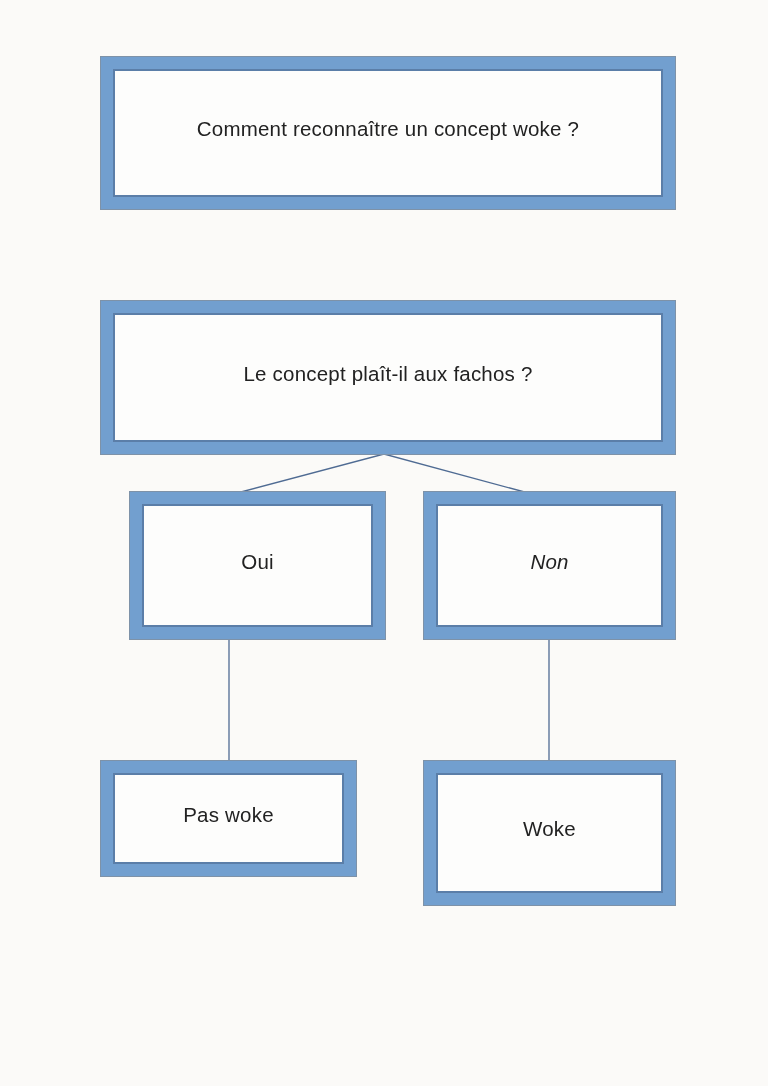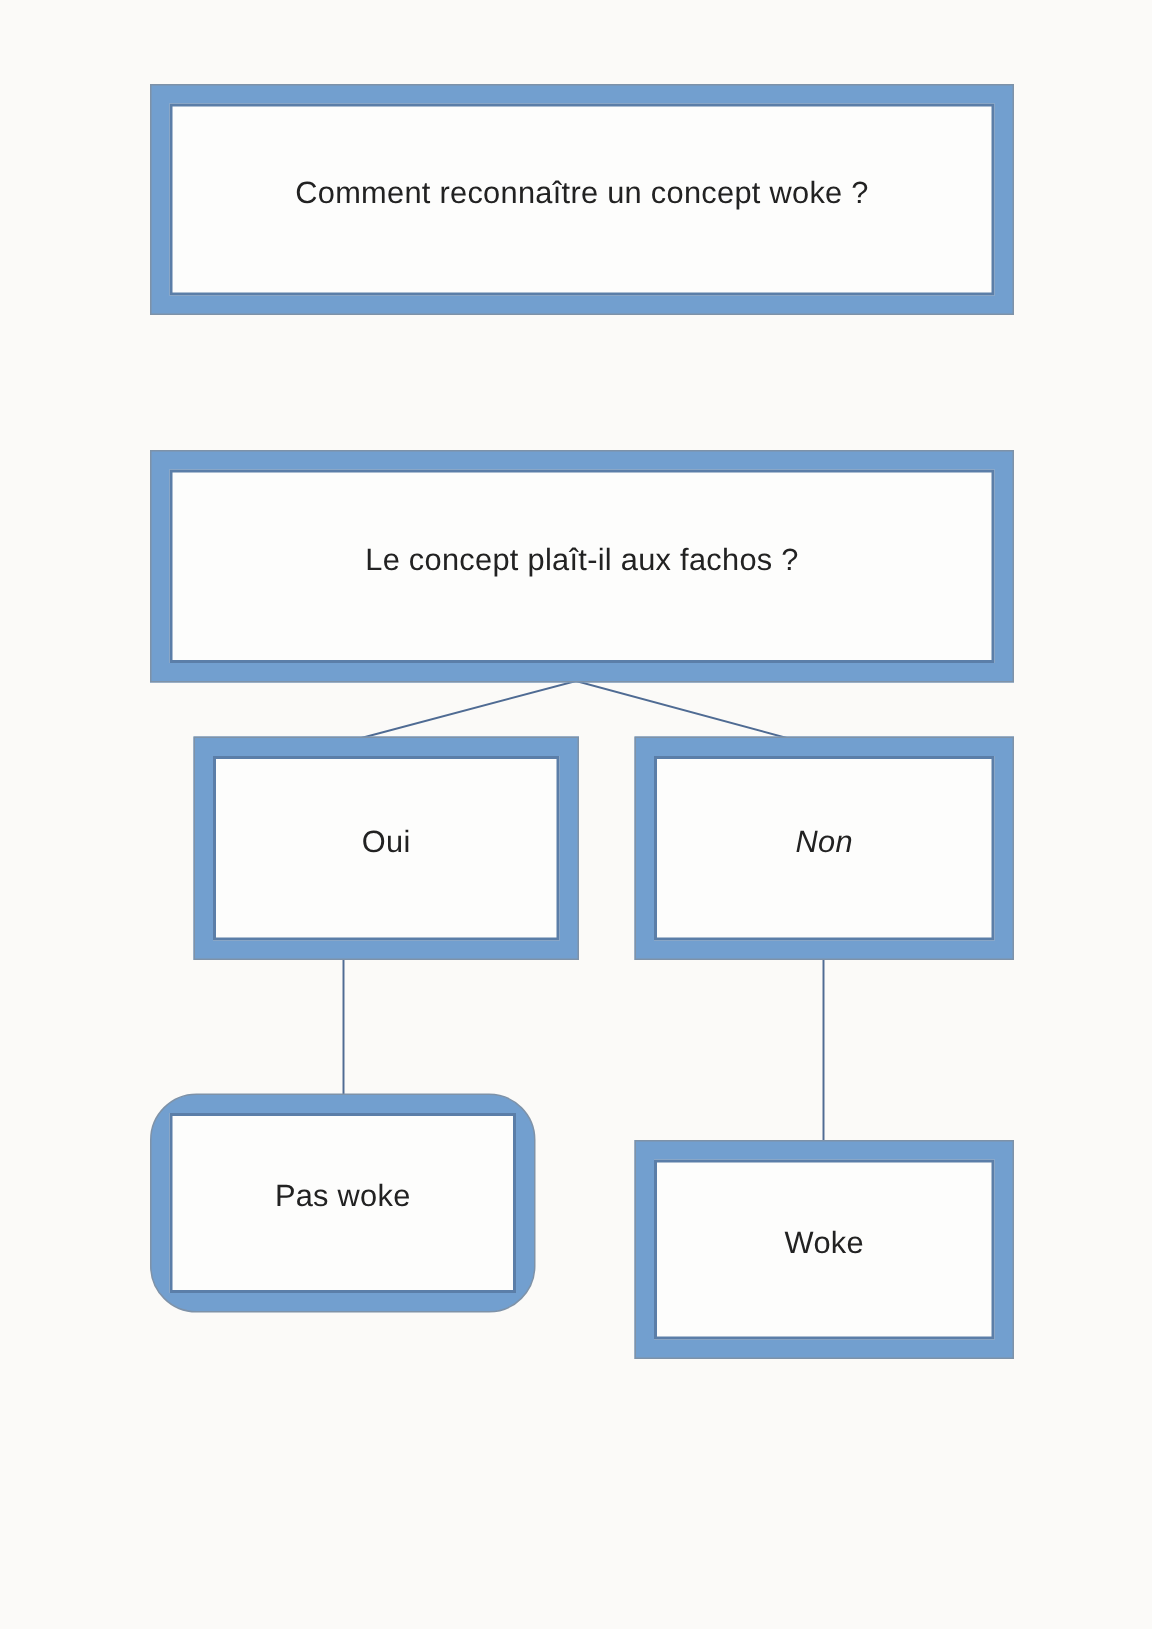--- a/index.html
+++ b/index.html
@@ -52,21 +52,21 @@
     line-height: 1.25;
     letter-spacing: 0.2px;
     position: relative;
     top: -4px;
   }
   
   .node-root     { left: 100px; top:  56px; width: 576px; height: 154px; }
   .node-question { left: 100px; top: 300px; width: 576px; height: 155px; }
   .node-oui      { left: 100px; top: 491px; width: 257px; height: 149px; margin-left: 29px; }
   .node-non      { left: 423px; top: 491px; width: 253px; height: 149px; font-style: italic; }
-  .node-paswoke  { left: 100px; top: 729px; width: 257px; height: 146px; border-radius: 31px; }
+  .node-paswoke  { left: 100px; top: 760px; width: 257px; height: 117px; }
   .node-woke     { left: 423px; top: 760px; width: 253px; height: 146px; }
 </style>
 </head>
 <body>
 
 <div class="page">
 
   <svg class="connectors" viewBox="0 0 768 1086" xmlns="http://www.w3.org/2000/svg">
     <polyline points="222,497 384,454 543,497" fill="none" stroke="#4f6b93" stroke-width="1.3"></polyline>
     <line x1="229" y1="639" x2="229" y2="764" stroke="#4f6b93" stroke-width="1.3"></line>

